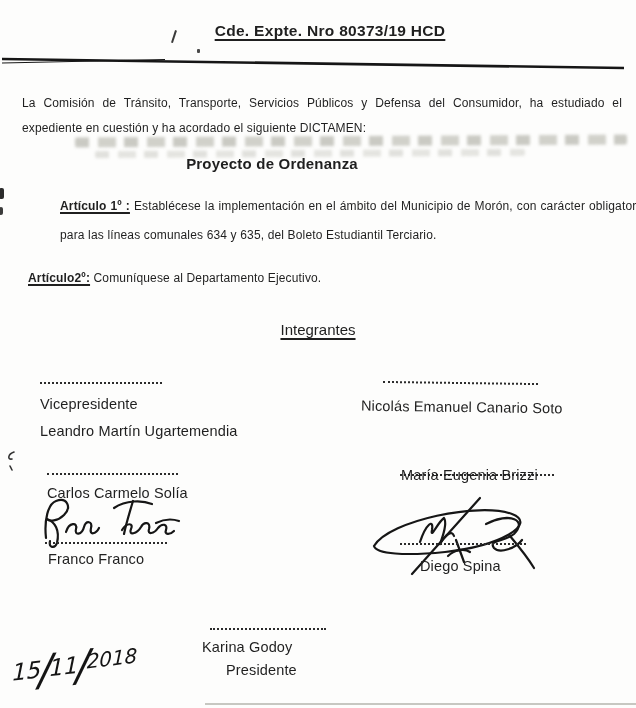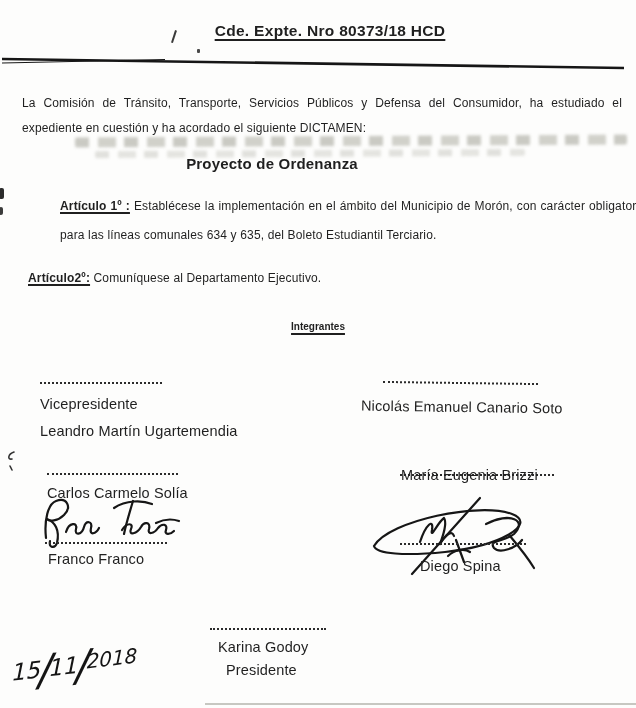--- a/index.html
+++ b/index.html
@@ -15,21 +15,21 @@
     left:30px;top:22px;width:600px;text-align:center;
     font-size:15.5px;font-weight:bold;letter-spacing:.3px;
     text-decoration:underline;text-decoration-thickness:1.5px;text-underline-offset:3px;
   }
   .section-title{
     left:0;top:155px;width:544px;text-align:center;
     font-size:15px;font-weight:bold;letter-spacing:.2px;
   }
   .members-title{
     left:0;top:321px;width:636px;text-align:center;
-    font-size:10px;font-weight:bold;
+    font-size:15px;font-weight:normal;
     text-decoration:underline;text-decoration-thickness:1.5px;text-underline-offset:3px;
   }
   
   .para{font-size:12px;line-height:25px;text-align:justify;letter-spacing:.15px;}
   .intro{left:22px;top:79px;width:600px;}
   .article{line-height:29px;width:586px;left:28px;}
   .article-1{top:180px;margin-left:32px;}
   .article-2{top:252px;}
   .art-label{font-weight:bold;text-decoration:underline;text-decoration-thickness:1.5px;text-underline-offset:2px;}
   
@@ -57,21 +57,21 @@
     font-family:"DejaVu Sans", sans-serif;font-style:italic;color:#141414;
     transform:rotate(-7deg) skewX(-8deg);
   }
   .hand-date .d{font-size:23px;font-weight:500;}
   .hand-date .y{font-size:20px;position:relative;top:-2px;}
   .hand-date .sl{font-size:42px;font-weight:200;line-height:.8;margin:0 -3px;position:relative;top:2px;}
 </style>
 </head>
 <body>
 
-<div class="abs doc-header">Cde. Expte. Nro 80373/18 HCD</div>
+<div class="abs doc-header">Cde. Expte. Nro 80373/19 HCD</div>
 <div class="abs stray-slash"></div>
 <div class="abs stray-comma"></div>
 
 <svg class="abs scanline-svg" viewBox="0 0 636 20">
   <line x1="2" y1="5" x2="624" y2="14" stroke="#161616" stroke-width="2.6"></line>
   <line x1="2" y1="9" x2="165" y2="5.5" stroke="#161616" stroke-width="1.2"></line>
 </svg>
 
 <p class="abs para intro">La Comisión de Tránsito, Transporte, Servicios Públicos y Defensa del Consumidor, ha estudiado el expediente en cuestión y ha acordado el siguiente DICTAMEN:</p>
 
@@ -126,21 +126,21 @@
   <path d="M80 54 C86 44 92 40 94 46"></path>
   <path d="M126 34 C150 22 168 30 154 44 C144 52 128 50 134 58 C140 64 156 58 162 50"></path>
   <path d="M150 46 C160 58 168 68 174 78"></path>
   <path d="M96 50 L104 72"></path>
   <path d="M88 66 C94 60 104 58 110 62"></path>
 </svg>
 <div class="abs dotline" style="left:400px;top:543px;width:126px;"></div>
 <div class="abs sig-name" style="left:420px;top:558px;">Diego Spina</div>
 
 <div class="abs dotline" style="left:210px;top:628px;width:116px;"></div>
-<div class="abs sig-name" style="left:218px;top:639px;">Karina Godoy</div>
+<div class="abs sig-name" style="left:202px;top:639px;">Karina Godoy</div>
 <div class="abs sig-name" style="left:226px;top:662px;">Presidente</div>
 
 <div class="abs hand-date">
   <span class="d">15</span>
     <span class="sl">/</span>
     <span class="d">11</span>
     <span class="sl">/</span>
     <span class="d y">2018</span>
 </div>
 

